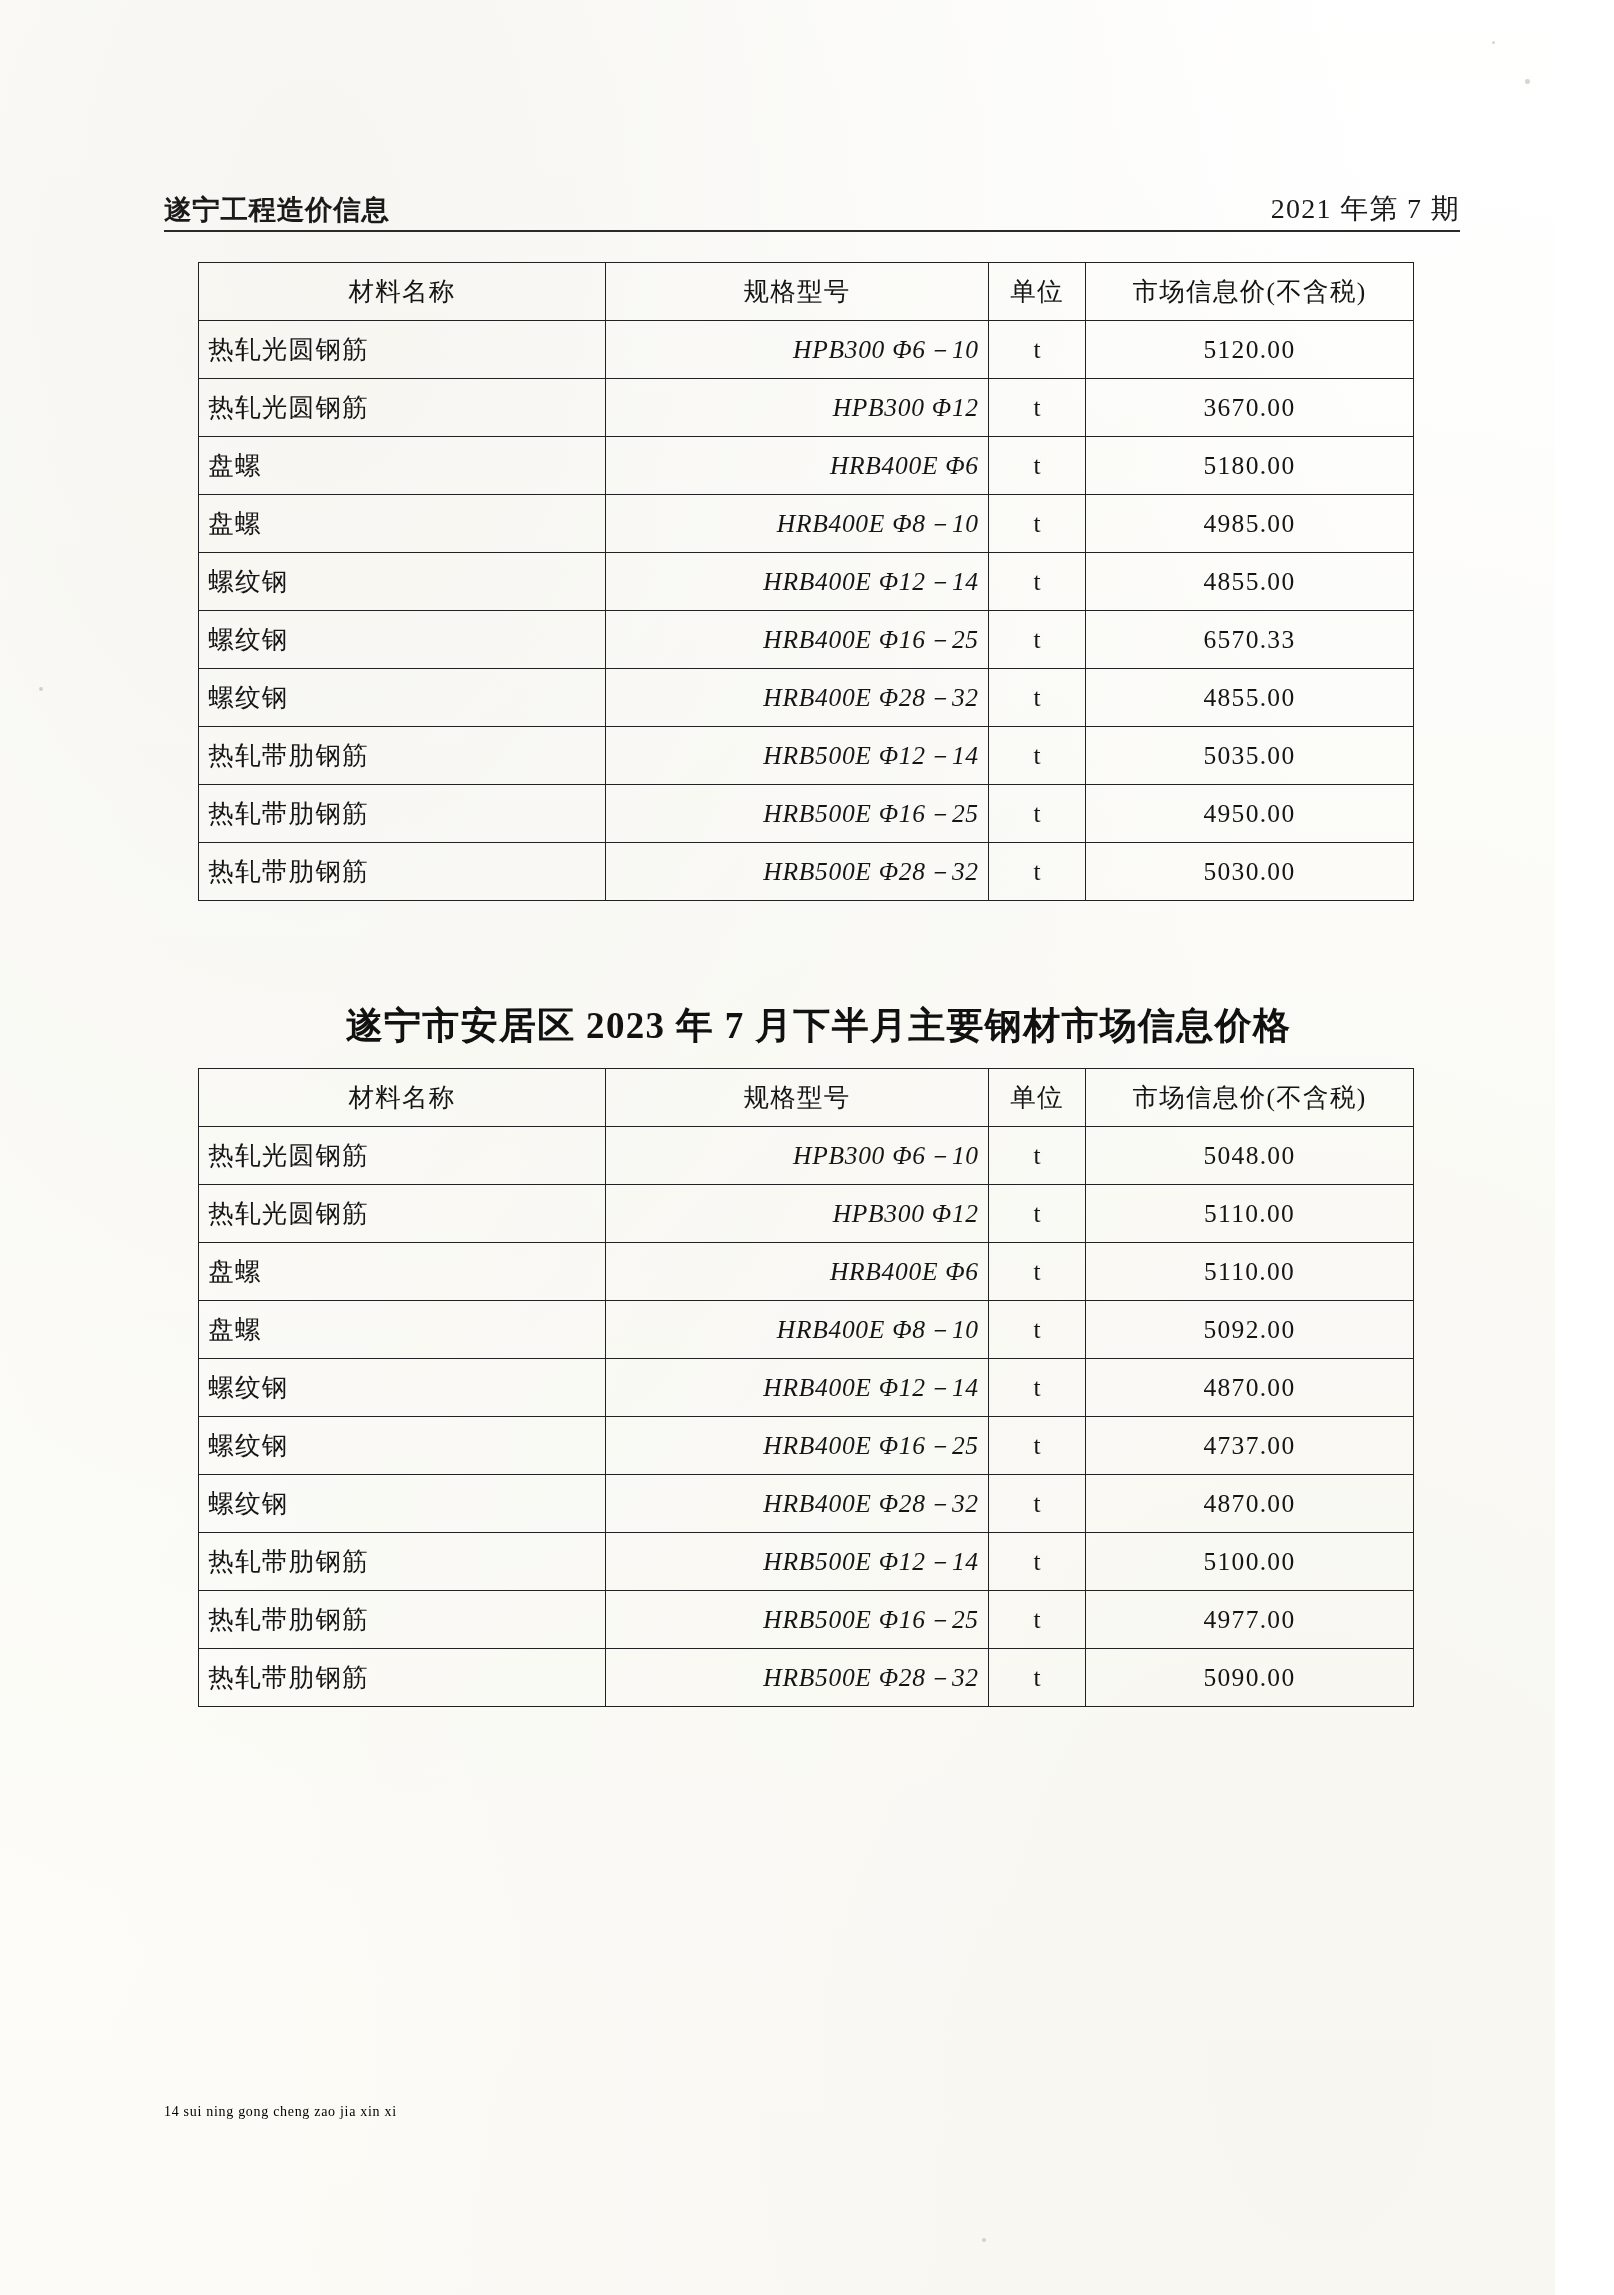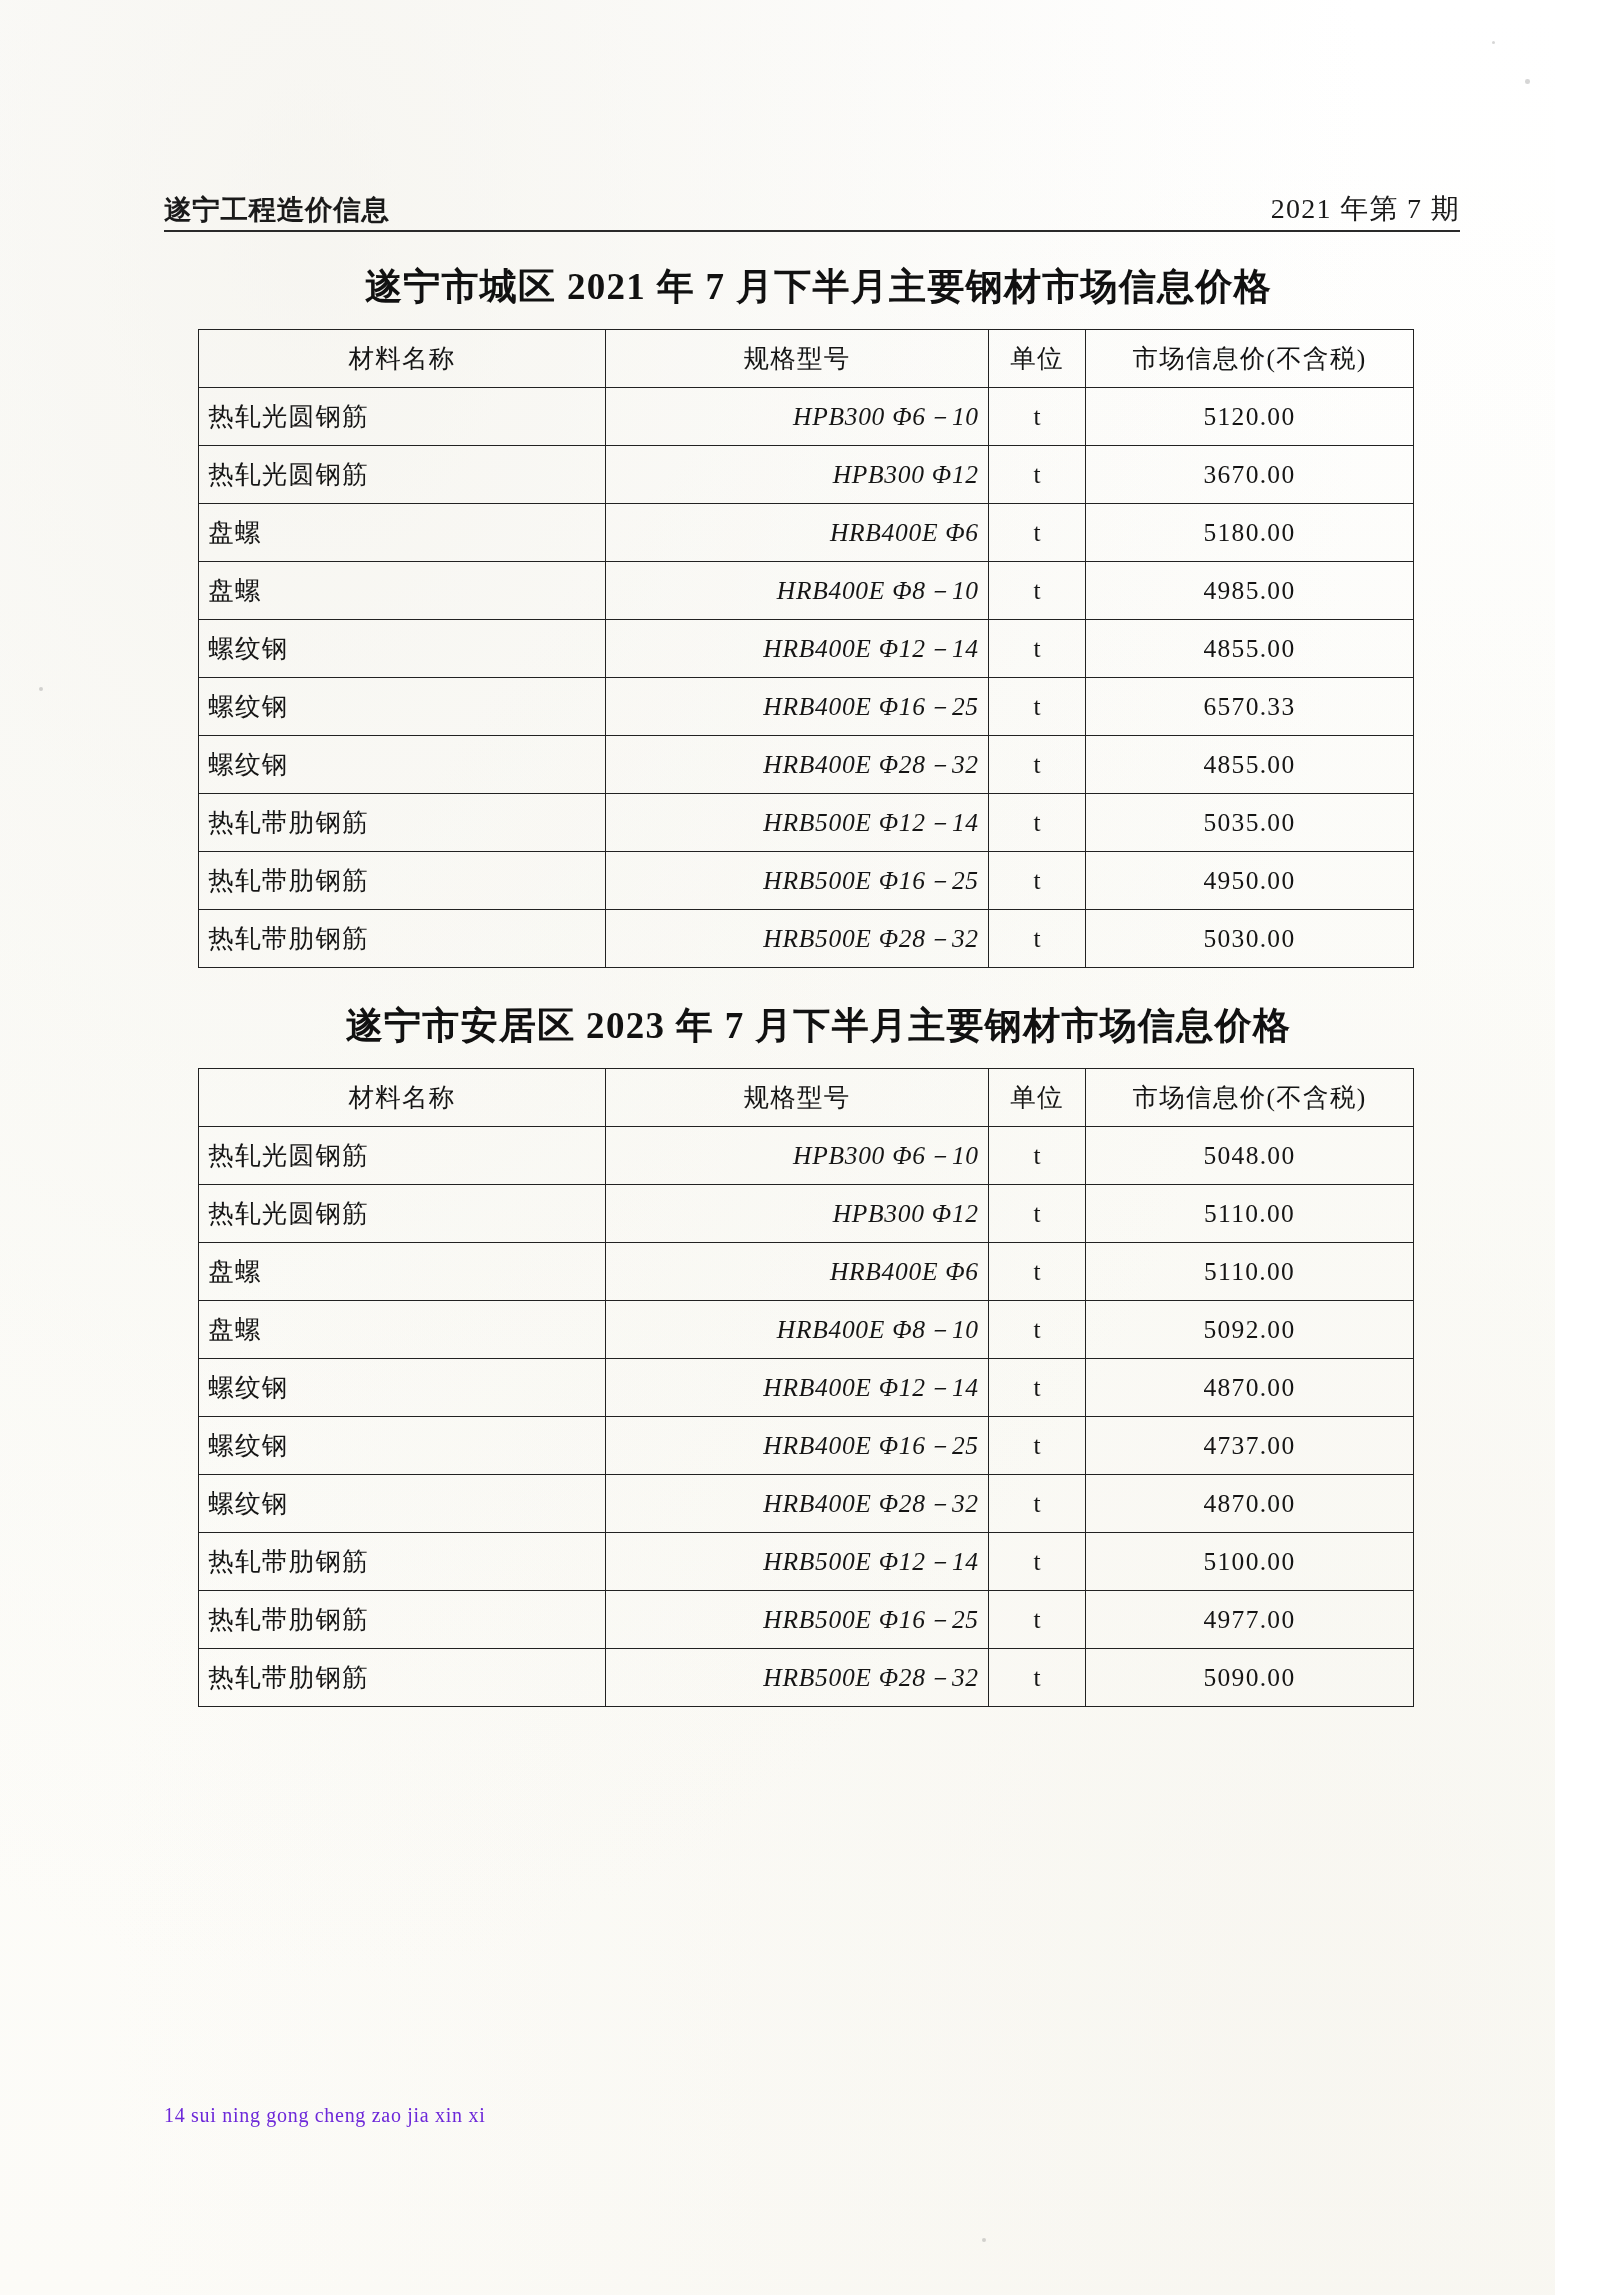--- a/index.html
+++ b/index.html
@@ -138,24 +138,24 @@
   th.th-price {
     letter-spacing: 0px;
     font-size: 25px;
   }
 
   
   .page-footer {
     position: absolute;
     left: 164px;
     top: 2104px;
-    font-size: 20px;
+    font-size: 14px;
     font-family: "Liberation Serif", "DejaVu Serif", serif;
     letter-spacing: 0.7px;
-    color: #6d28d9;
+    color: #000000;
   }
 
   
   .speckle {
     position: absolute;
     background: rgba(120,120,120,0.30);
     border-radius: 50%;
     pointer-events: none;
   }
 </style>
@@ -172,21 +172,20 @@
 
   <div class="content">
 
     <div class="running-header">
       <div class="left">遂宁工程造价信息</div>
       <div class="right">2021 年第 7 期</div>
     </div>
     <div class="header-rule"></div>
 
     <div class="section" id="section-0">
-      <div class="section-title">遂宁市城区 2021 年 7 月下半月主要钢材市场信息价格</div>
       <table class="price-table">
         <colgroup>
           <col class="c-name">
             <col class="c-spec">
             <col class="c-unit">
             <col class="c-price">
         </colgroup>
         <thead>
           <tr>
             <th>材料名称</th>

